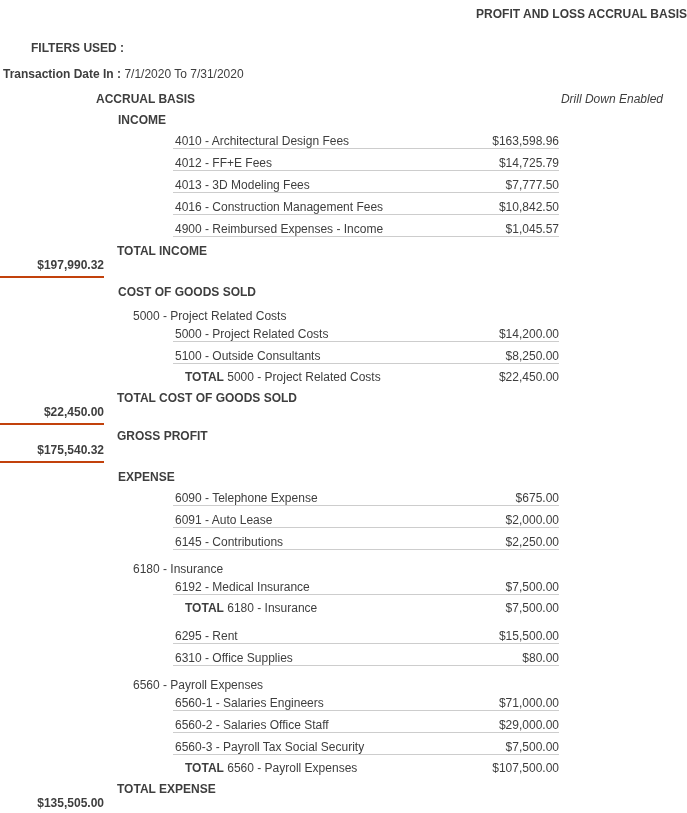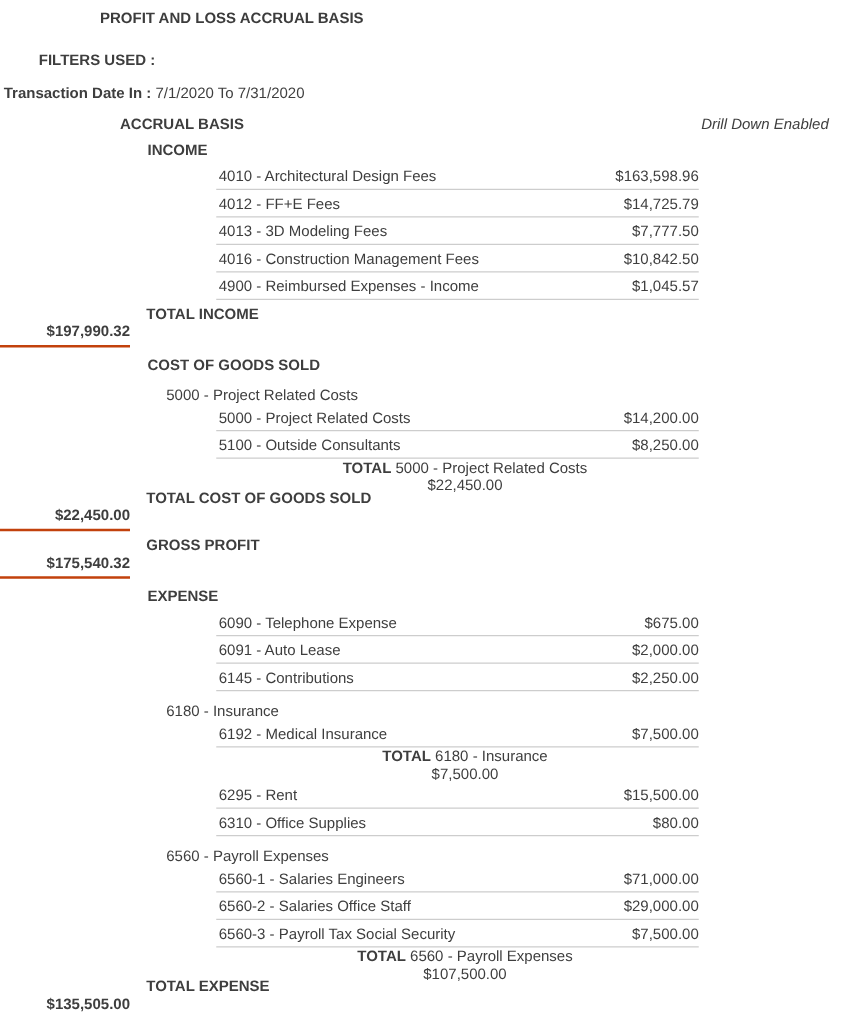--- a/index.html
+++ b/index.html
@@ -1,43 +1,43 @@
 <!DOCTYPE html>
 <html><head>
 <meta charset="utf-8">
 <style>
   html,body{margin:0;padding:0;background:#ffffff;}
   .page{
     width:687px;height:813px;background:#ffffff;overflow:hidden;position:relative;
     font-family:"Liberation Sans",sans-serif;font-size:12px;line-height:14px;color:#3e3e3e;
   }
-  .report-title{padding-top:7px;margin-left:80px;text-align:left;font-weight:700;color:#3c3c3c;}
+  .report-title{padding-top:7px;margin-left:80px;text-align:right;font-weight:700;color:#3c3c3c;}
   .filters-heading{margin:20px 0 0 3px;font-weight:700;padding-left:28px;}
   .filter-line{margin:12px 0 0 3px;}
   .filter-line .flabel{font-weight:700;}
   .basis-row{display:flex;justify-content:space-between;margin-top:11px;padding:0 24px 0 96px;font-weight:700;gap:32px;}
   .basis-row .drill{font-style:italic;font-weight:400;}
 
   #report-rows{margin-top:0;}
   .row{display:flex;align-items:stretch;padding-right:24px;}
   .row .inner{flex:1;display:flex;justify-content:space-between;align-items:center;}
   .row .outer{width:104px;text-align:right;align-self:flex-start;}
   .row .outer span{font-weight:700;}
 
   .row.section_header{margin-top:6px;margin-bottom:2px;height:16px;font-weight:700;}
   .row.section_header .inner{margin-left:118px;justify-content:flex-start;}
 
-  .row.detail{height:22px;}
+  .row.detail{height:22px;align-items:center;}
   .row.detail .inner{margin-left:173px;border-bottom:1px solid #cdcdcd;padding-left:2px;}
 
   .row.group_header{margin-top:8px;height:15px;}
   .row.group_header .inner{margin-left:133px;justify-content:flex-start;}
 
   .row.group_total{height:20px;}
-  .row.group_total .inner{margin-left:173px;padding-left:12px;flex-direction:column;}
+  .row.group_total .inner{margin-left:173px;padding-left:12px;}
   .row.group_total .tprefix{font-weight:700;}
 
   .row.section_total{margin:4px 0;flex-direction:column;}
   .row.section_total .inner{margin-left:117px;align-items:flex-start;}
   .row.section_total .label{font-weight:700;}
   .row.section_total + .row.section_total{margin-top:2px;}
   .row.group_total + .row.detail{margin-top:7px;}
 
   .row.net{margin-top:10px;}
   .row.net .inner{margin-left:117px;align-items:flex-start;}

